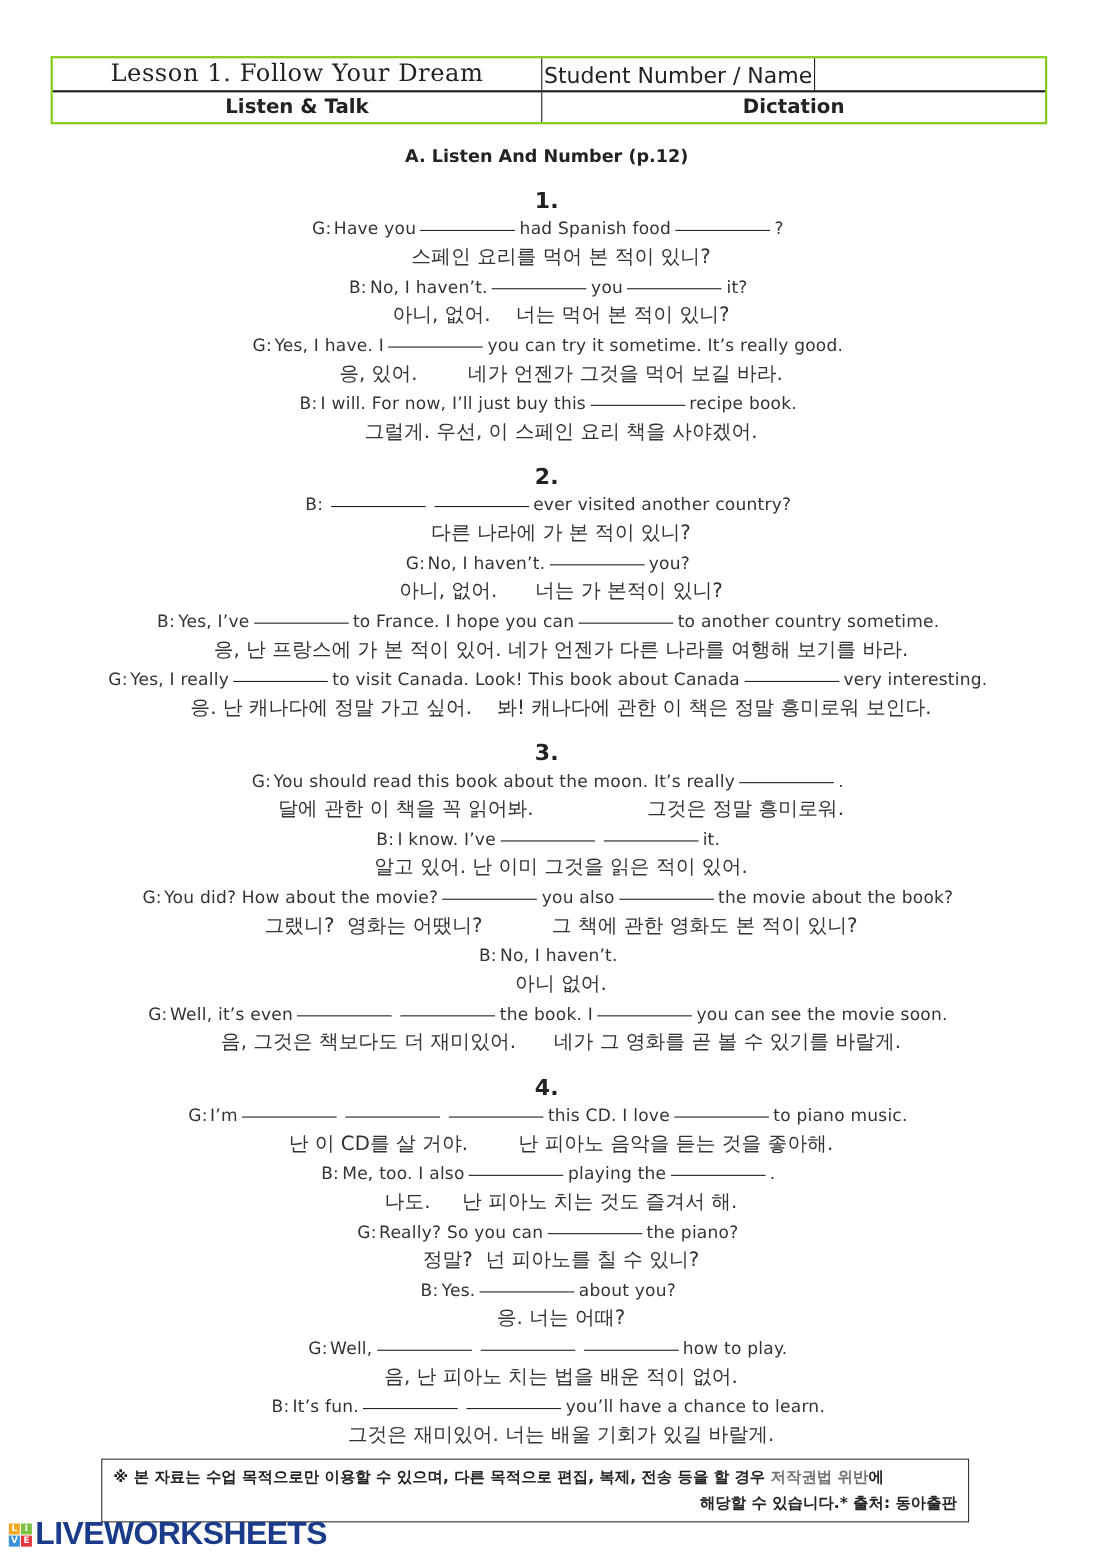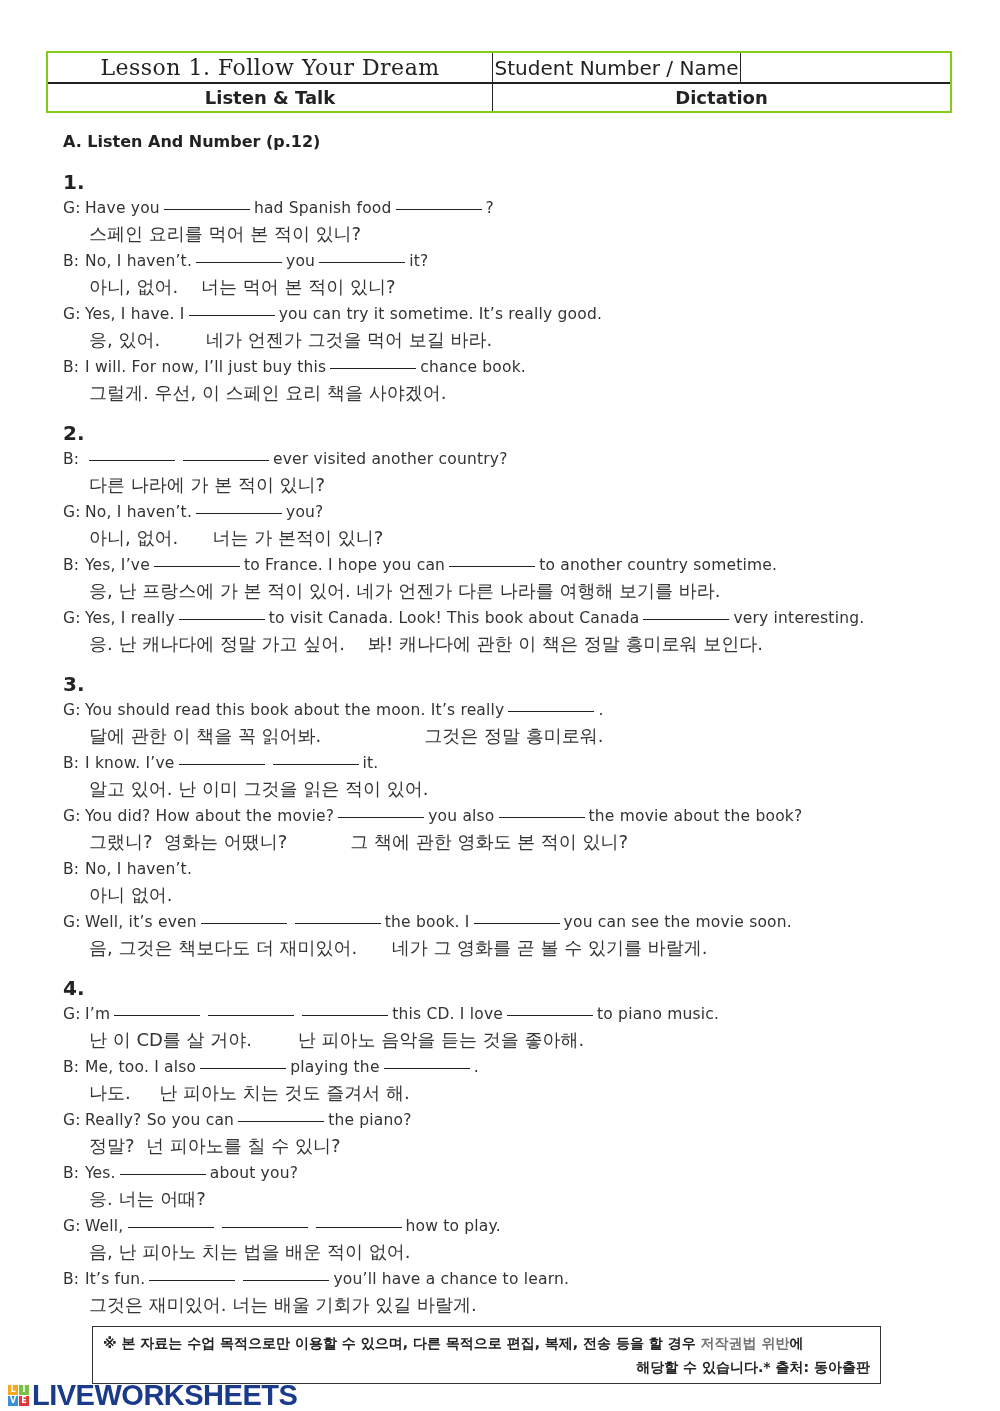--- a/index.html
+++ b/index.html
@@ -8,21 +8,21 @@
   .hrow { display:flex; height:29px; }
   .hrow + .hrow { border-top:2px solid #222; height:27px; }
   .hcell { display:flex; align-items:center; justify-content:center; box-sizing:border-box; }
   .hc-title { width:445px; border-right:1.5px solid #222; font-family:"DejaVu Serif","Liberation Serif",serif; font-size:22px; letter-spacing:0.5px; }
   .hc-label { width:248px; border-right:1.5px solid #222; font-weight:normal; font-size:20px; }
   .hc-input { flex:1; }
   .hc-input input { width:100%; height:100%; border:none; outline:none; background:transparent; }
   .hc-sub { width:445px; border-right:1.5px solid #222; font-weight:bold; font-size:18px; }
   .hc-dict { flex:1; font-weight:bold; font-size:18px; }
 
-  .content { position:absolute; left:63px; top:128px; width:900px; }
+  .content { position:absolute; left:47px; top:128px; width:900px;text-align:center; }
   .section-title { font-weight:bold; font-size:16px; height:28px; line-height:28px; }
   .q-num { font-weight:bold; font-size:20px; height:26px; line-height:26px; margin-top:13px; margin-bottom:0px; }
   .line { font-size:15.5px; height:27px; line-height:27px; white-space:nowrap; color:#333; letter-spacing:0.2px; }
   .ko { padding-left:26px; height:26px; line-height:24px; color:#333; font-size:18px; white-space:pre; }
   .blank { display:inline-block; width:86px; height:14px; border-bottom:1.3px solid #222; vertical-align:baseline; margin:0 4px; outline:none; }
   .spk { display:inline-block; width:22px; }
 
   .footer-box { position:absolute; left:92px; top:1326px; width:789px; height:58px; border:1.5px solid #333; box-sizing:border-box; font-weight:bold; font-size:14px; padding:4px 10px; color:#222; }
   .footer-box .l1 { height:24px; line-height:24px; white-space:nowrap; }
   .footer-box .l2 { height:24px; line-height:24px; display:flex; justify-content:flex-end; padding-left:14px; }
@@ -52,21 +52,21 @@
 
 <div class="content" id="content">
   <div class="section-title">A. Listen And Number (p.12)</div>
 <div class="q-num">1.</div>
     <div class="line"><span class="spk">G:</span><span>Have you</span><span class="blank" contenteditable="true" style=""></span><span>had Spanish food</span><span class="blank" contenteditable="true" style=""></span><span>?</span></div>
     <div class="ko">스페인 요리를 먹어 본 적이 있니?</div>
     <div class="line"><span class="spk">B:</span><span>No, I haven’t.</span><span class="blank" contenteditable="true" style=""></span><span>you</span><span class="blank" contenteditable="true" style=""></span><span>it?</span></div>
     <div class="ko">아니, 없어.    너는 먹어 본 적이 있니?</div>
     <div class="line"><span class="spk">G:</span><span>Yes, I have. I</span><span class="blank" contenteditable="true" style=""></span><span>you can try it sometime. It’s really good.</span></div>
     <div class="ko">응, 있어.        네가 언젠가 그것을 먹어 보길 바라.</div>
-    <div class="line"><span class="spk">B:</span><span>I will. For now, I’ll just buy this</span><span class="blank" contenteditable="true" style=""></span><span>chance book.</span></div>
+    <div class="line"><span class="spk">B:</span><span>I will. For now, I’ll just buy this</span><span class="blank" contenteditable="true" style=""></span><span>recipe book.</span></div>
     <div class="ko">그럴게. 우선, 이 스페인 요리 책을 사야겠어.</div>
     <div class="q-num">2.</div>
     <div class="line"><span class="spk">B:</span><span class="blank" contenteditable="true" style=""></span><span class="blank" contenteditable="true" style=""></span><span>ever visited another country?</span></div>
     <div class="ko">다른 나라에 가 본 적이 있니?</div>
     <div class="line"><span class="spk">G:</span><span>No, I haven’t.</span><span class="blank" contenteditable="true" style=""></span><span>you?</span></div>
     <div class="ko">아니, 없어.      너는 가 본적이 있니?</div>
     <div class="line"><span class="spk">B:</span><span>Yes, I’ve</span><span class="blank" contenteditable="true" style=""></span><span>to France. I hope you can</span><span class="blank" contenteditable="true" style=""></span><span>to another country sometime.</span></div>
     <div class="ko">응, 난 프랑스에 가 본 적이 있어. 네가 언젠가 다른 나라를 여행해 보기를 바라.</div>
     <div class="line"><span class="spk">G:</span><span>Yes, I really</span><span class="blank" contenteditable="true" style=""></span><span>to visit Canada. Look! This book about Canada</span><span class="blank" contenteditable="true" style=""></span><span>very interesting.</span></div>
     <div class="ko">응. 난 캐나다에 정말 가고 싶어.    봐! 캐나다에 관한 이 책은 정말 흥미로워 보인다.</div>

